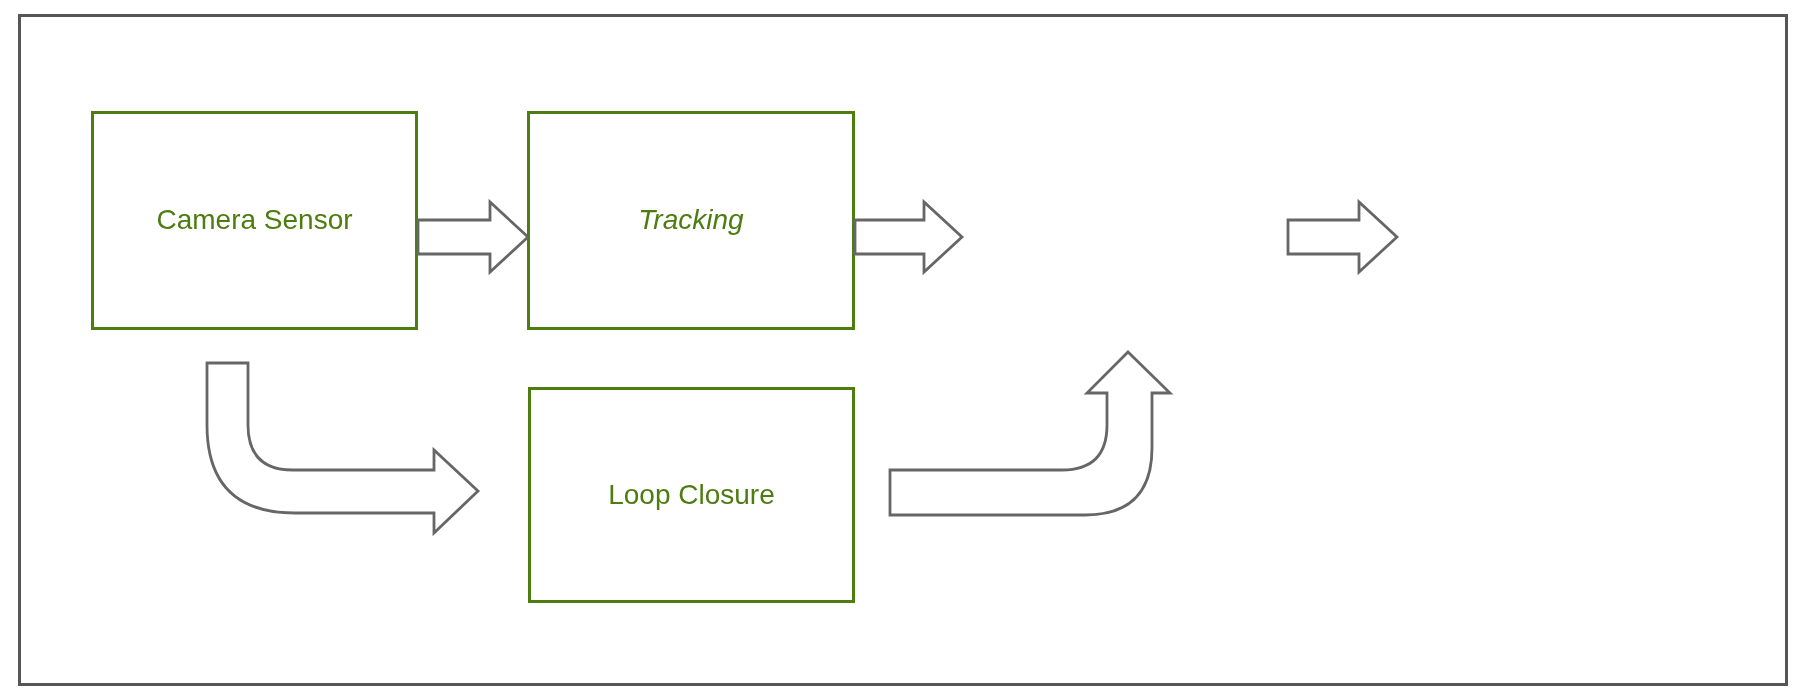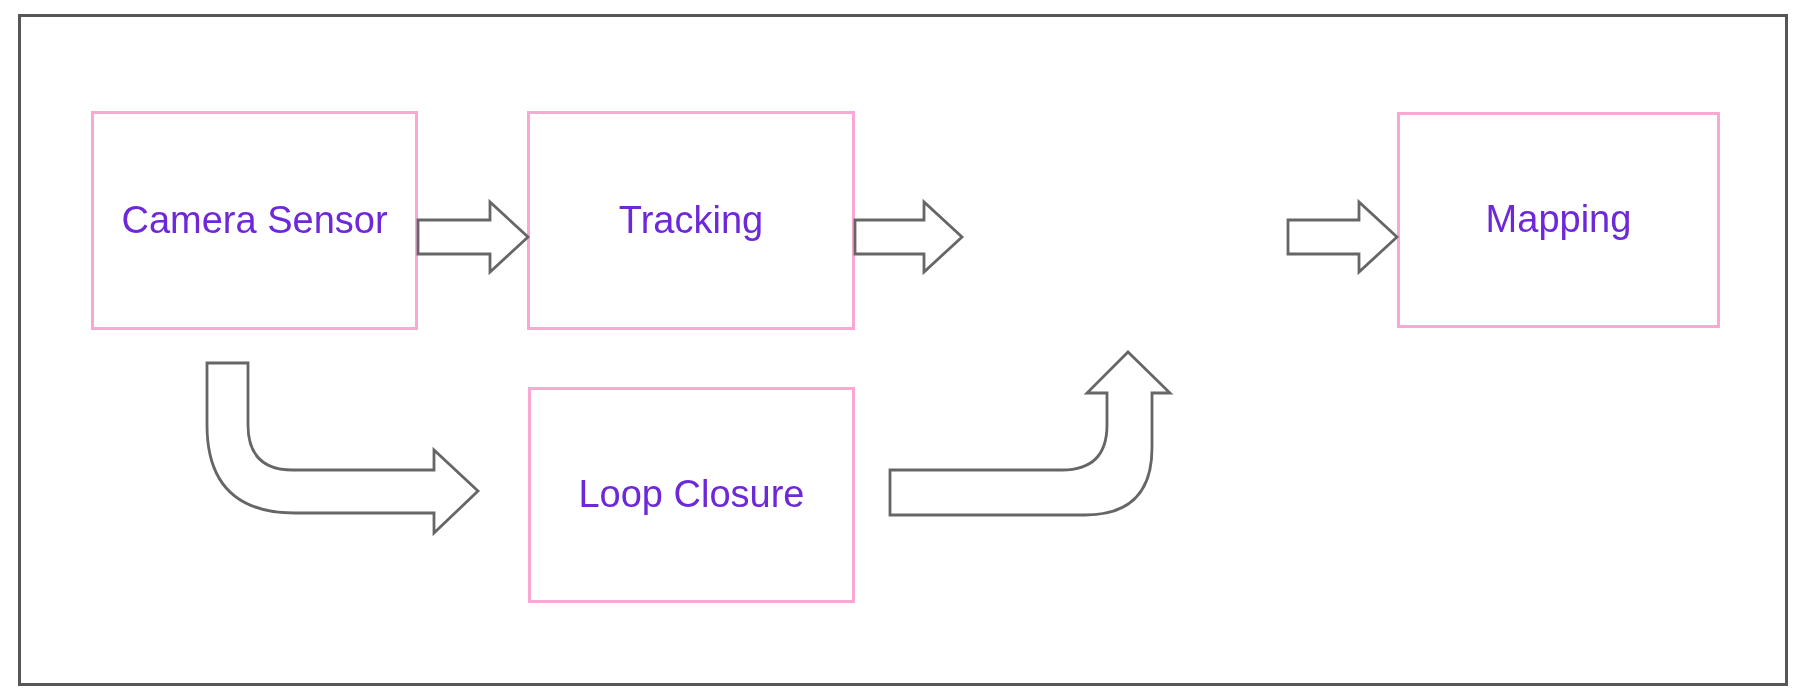--- a/index.html
+++ b/index.html
@@ -15,32 +15,32 @@
     position: absolute;
     left: 18px; top: 14px;
     width: 1770px; height: 672px;
     border: 3px solid #565656;
     box-sizing: border-box;
     background: #ffffff;
   }
   .node {
     position: absolute;
     background: #ffffff;
-    border: 3px solid #f9a8d4;
+    border: 3px solid #4d7c0f;
     box-sizing: border-box;
     display: flex;
     align-items: center;
     justify-content: center;
     text-align: center;
-    font-size: 38px;
+    font-size: 28px;
     line-height: 1.1;
-    color: #6d28d9;
+    color: #4d7c0f;
   }
   .node-camera-sensor { left: 91px;  top: 111px; width: 327px; height: 219px; }
-  .node-tracking      { left: 527px; top: 111px; width: 328px; height: 219px; }
+  .node-tracking      { left: 527px; top: 111px; width: 328px; height: 219px; font-style: italic; }
   .node-optimization  { left: 962px; top: 111px; width: 326px; height: 219px; }
   .node-mapping       { left: 1397px;top: 112px; width: 323px; height: 216px; }
   .node-loop-closure  { left: 528px; top: 387px; width: 327px; height: 216px; }
   .connectors {
     position: absolute;
     left: 0; top: 0;
     width: 1800px; height: 695px;
     pointer-events: none;
   }
   .connectors path {
@@ -59,23 +59,20 @@
 
   <div class="node node-camera-sensor">
     <span>Camera Sensor</span>
   </div>
 
   <div class="node node-tracking">
     <span>Tracking</span>
   </div>
 
 
-  <div class="node node-mapping">
-    <span>Mapping</span>
-  </div>
 
   <div class="node node-loop-closure">
     <span>Loop Closure</span>
   </div>
 
   <svg class="connectors" viewBox="0 0 1800 695" xmlns="http://www.w3.org/2000/svg">
 
     <path d="M 418,220 L 490,220 L 490,202 L 528,237 L 490,272 L 490,254 L 418,254 Z"></path>
 
     <path d="M 855,220 L 924,220 L 924,202 L 962,237 L 924,272 L 924,254 L 855,254 Z"></path>

